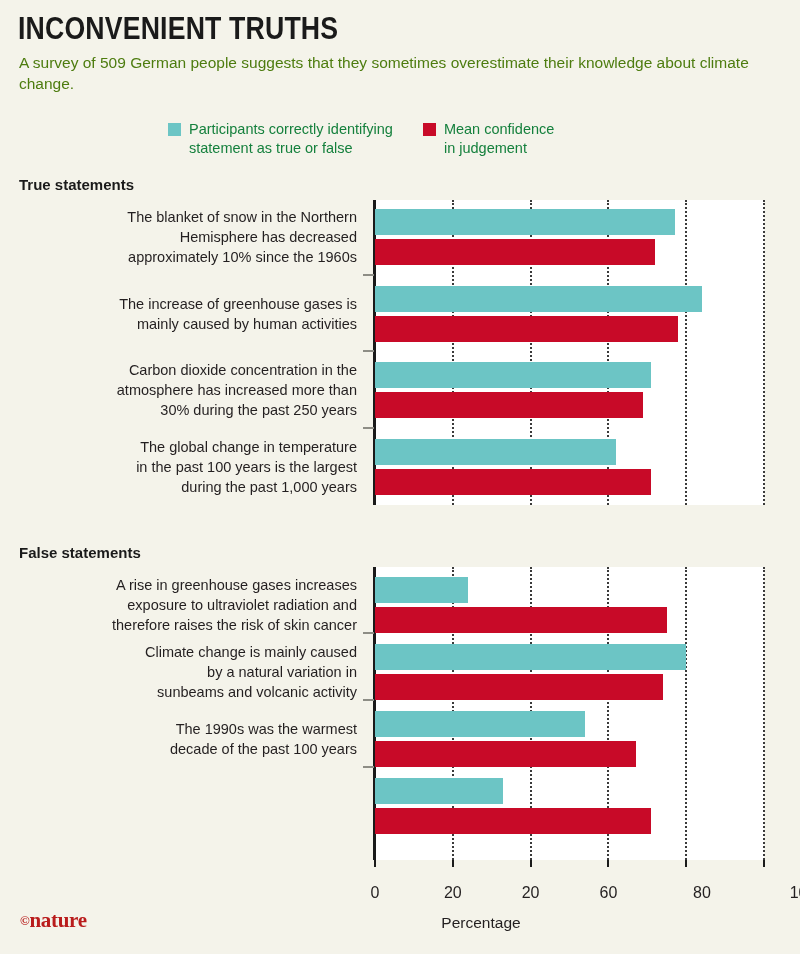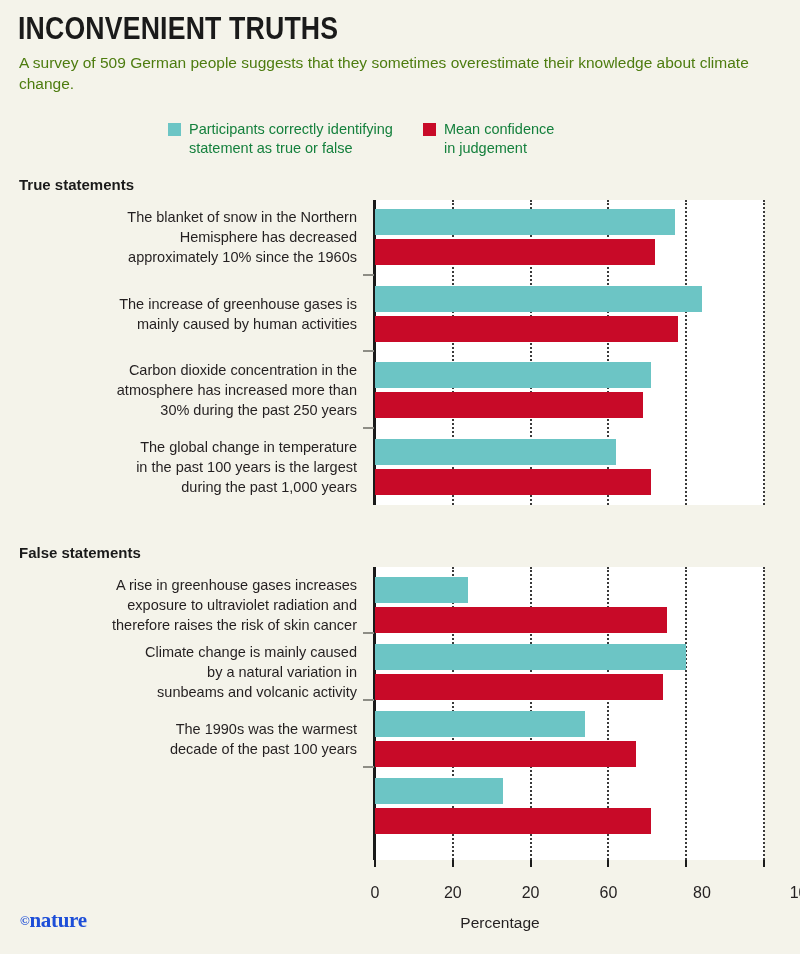--- a/index.html
+++ b/index.html
@@ -158,31 +158,31 @@
   }
   .xaxis-title {
     position: absolute;
     top: 914px;
     left: 0;
     width: 800px;
     text-align: center;
     font-size: 15.5px;
     color: #231f20;
   }
-  .xaxis-title span { position: relative; left: 100px; text-align: center; }
+  .xaxis-title span { position: relative; left: 81px; text-align: center; }
 
   
   .credit {
     position: absolute;
     left: 20px;
     top: 908px;
     font-family: "Liberation Serif", serif;
     font-size: 21px;
     font-weight: bold;
-    color: #1d4ed8;
+    color: #b91c1c;
     letter-spacing: -0.3px;
   }
   .credit .c { font-size: 13px; vertical-align: 2px; }
 </style>
 </head>
 <body>
 
 <div id="page">
 
   <div class="title">INCONVENIENT TRUTHS</div>

